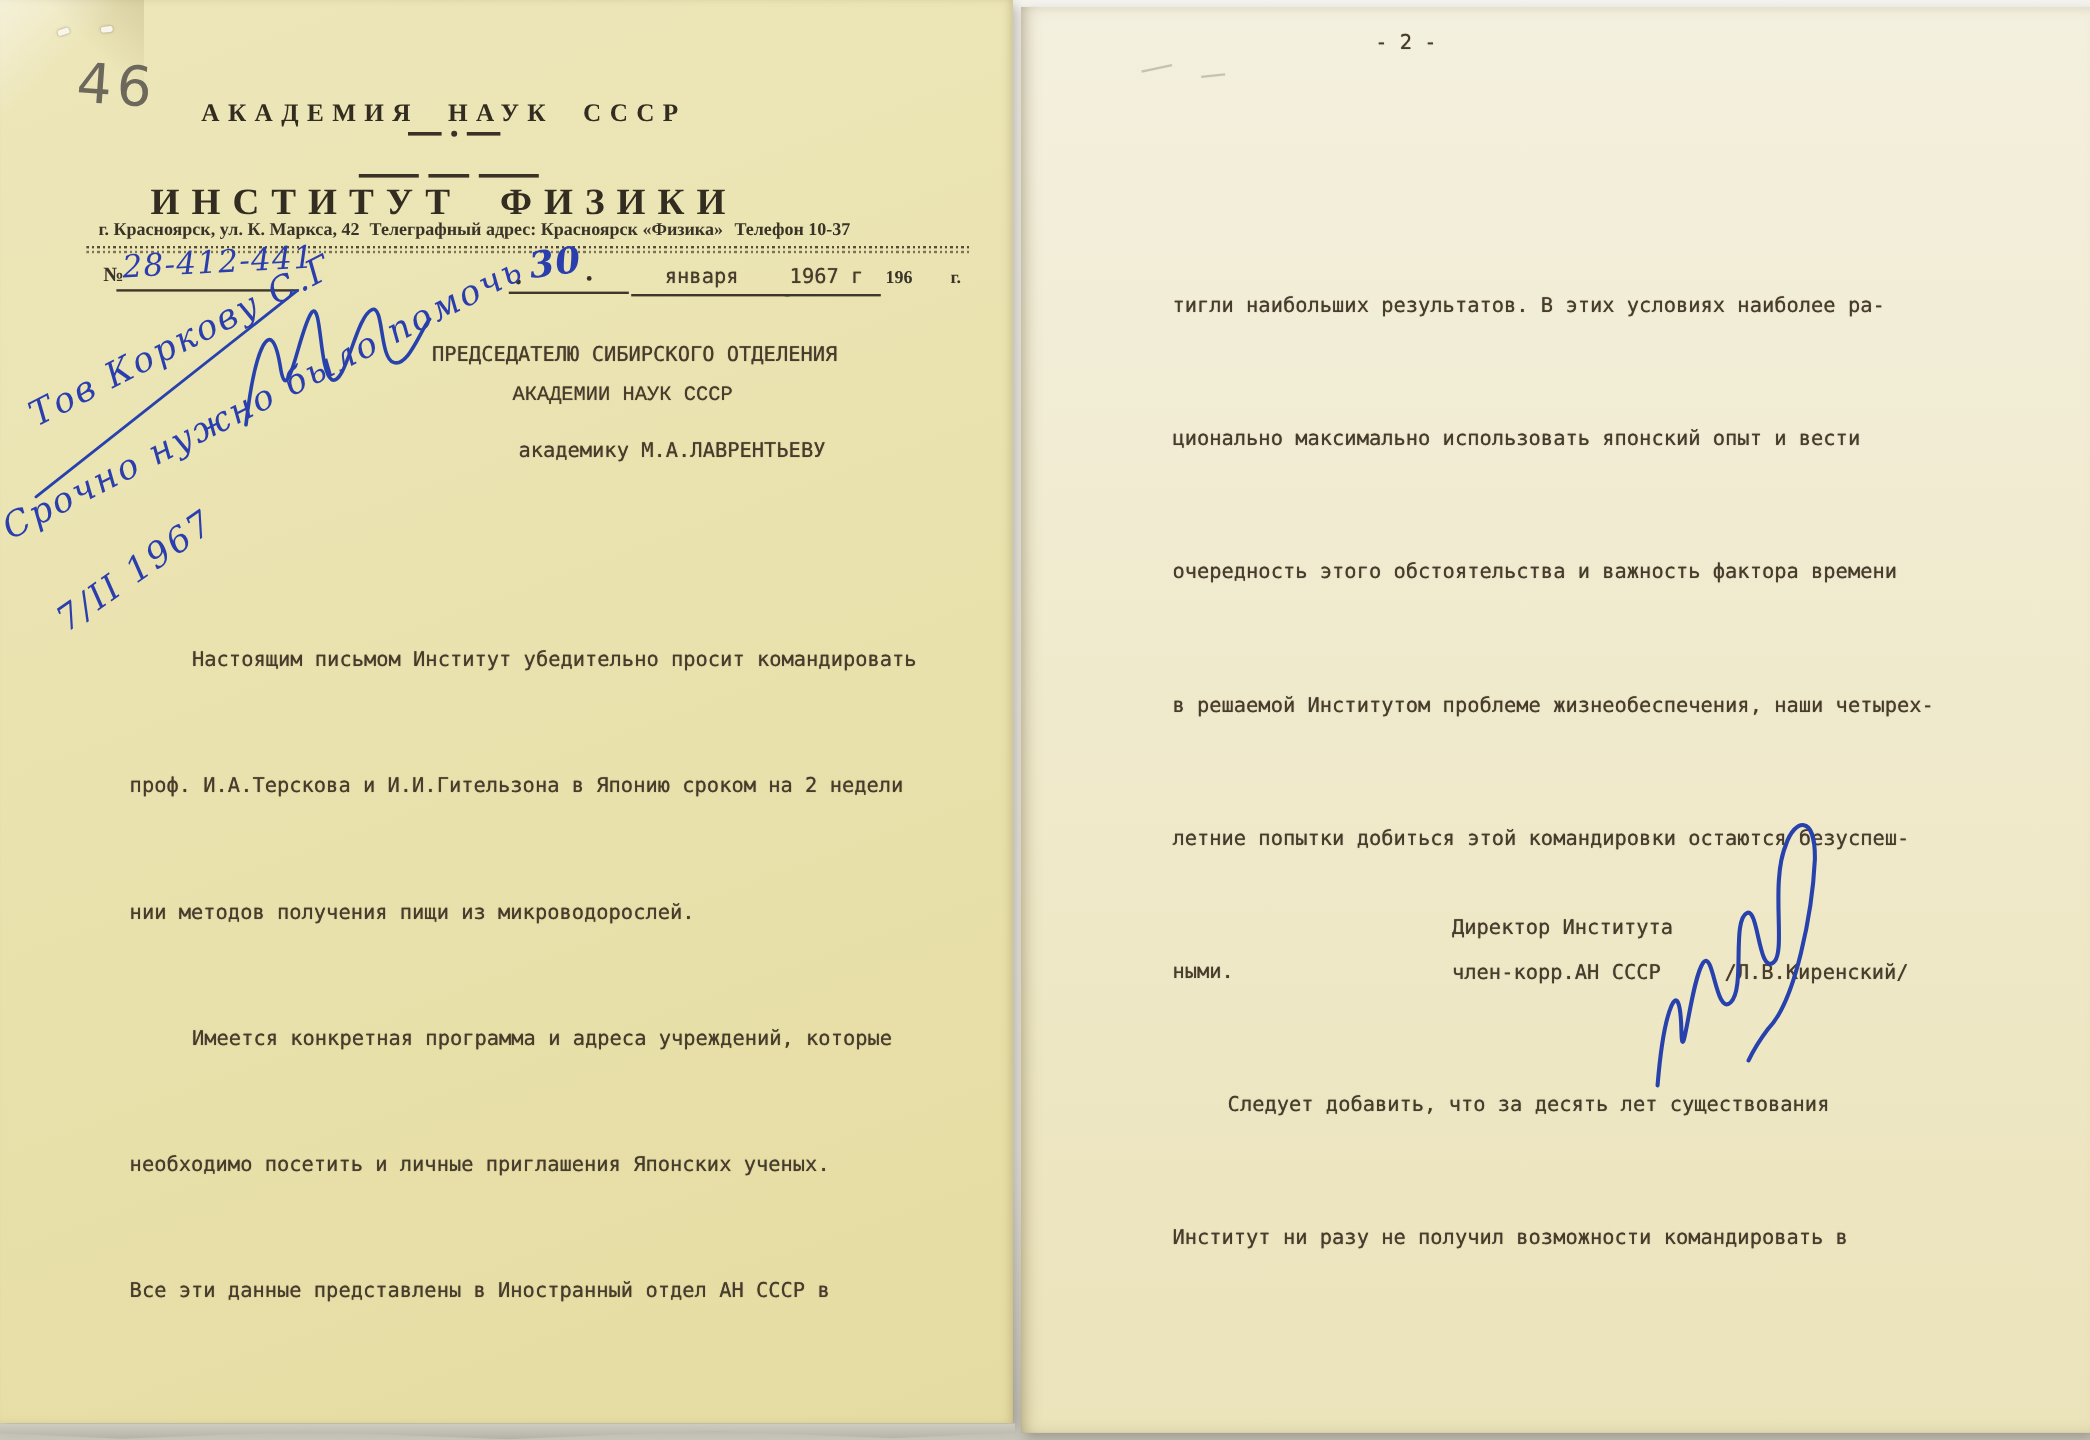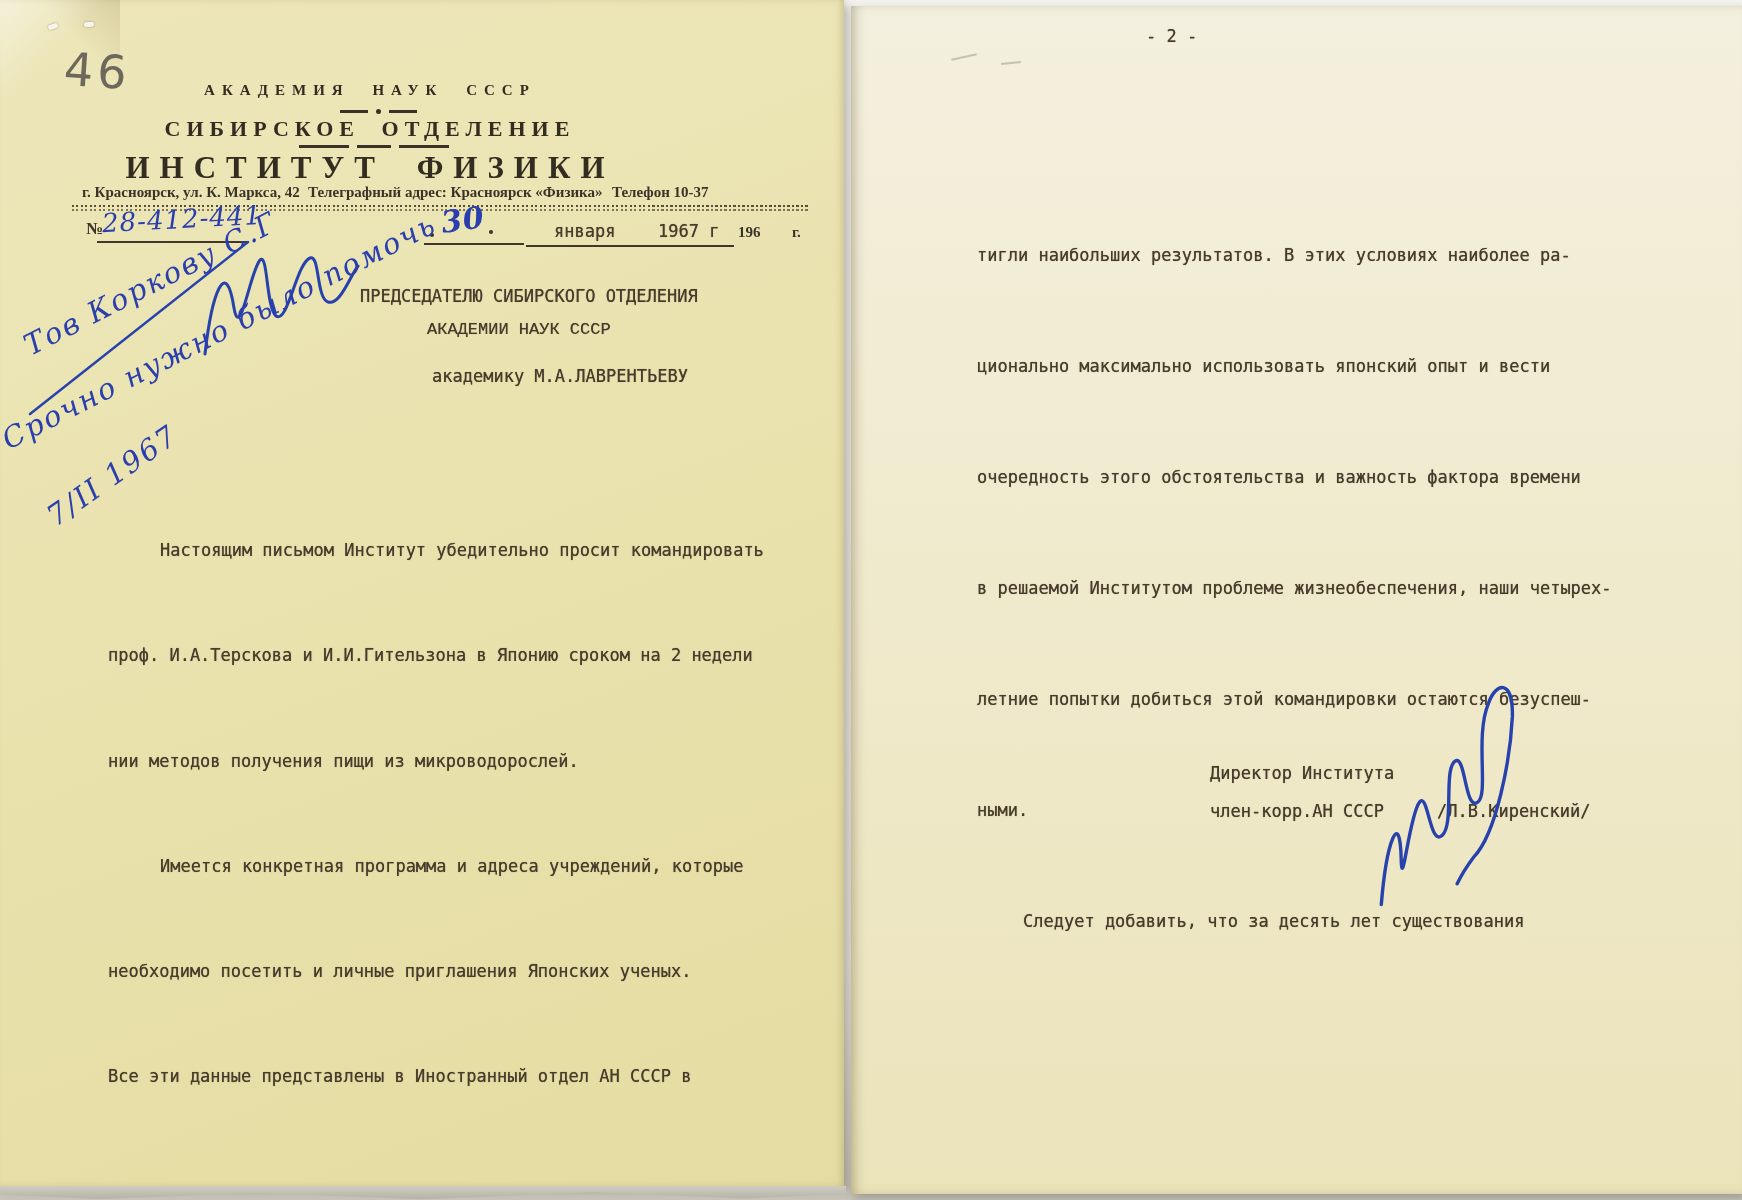--- a/index.html
+++ b/index.html
@@ -25,21 +25,21 @@
   .typed{font-family:"DejaVu Sans Mono",monospace;font-size:17px;color:#473c2c;
     text-shadow:0 0 .7px rgba(70,58,40,.85);white-space:pre;}
   .typed-lines{position:absolute;}
   .typed-lines div{white-space:pre;}
   #left-body{left:108px;top:463px;line-height:35.06px;}
   #right-body{left:126px;top:157px;line-height:37px;}
   #left-body .ind{padding-left:52px;}
   #right-body .ind{padding-left:46px;}
   
   .lh{position:absolute;left:75px;width:590px;text-align:center;color:#332c20;}
-  #lh-org{top:82px;font-size:15px;font-weight:bold;letter-spacing:7px;word-spacing:12px;}
+  #lh-org{top:82px;font-size:21px;font-weight:bold;letter-spacing:7px;word-spacing:12px;}
   #lh-branch{top:116px;font-size:22px;font-weight:bold;letter-spacing:6px;word-spacing:10px;}
   #lh-institute{top:150px;font-size:31px;font-weight:bold;letter-spacing:10px;word-spacing:14px;}
   .dashrow{position:absolute;display:flex;align-items:center;justify-content:center;gap:8px;}
   .dash{height:3px;background:#3a3226;}
   .dot{width:5px;height:5px;border-radius:50%;background:#3a3226;}
   #dashdot1{left:330px;top:109px;width:96px;}
   #dashrow2{left:294px;top:145px;width:160px;}
   .addr{position:absolute;top:184px;font-size:15px;font-weight:bold;color:#3a3328;}
   .dotrule{position:absolute;left:72px;width:738px;height:2px;
     background-image:repeating-linear-gradient(90deg,#574d37 0 2px,transparent 2px 4.5px);}
@@ -70,21 +70,20 @@
   <div class="staple" style="left:84px;top:22px;width:10px;height:5px;transform:rotate(-6deg);"></div>
 
   <div class="pencil" style="left:64px;top:44px;font-size:46px;letter-spacing:4px;transform:rotate(4deg);">46</div>
 
   <div class="lh" id="lh-org">АКАДЕМИЯ НАУК СССР</div>
   <div class="dashrow" id="dashdot1">
     <span class="dash" style="width:28px;"></span>
       <span class="dot"></span>
       <span class="dash" style="width:28px;"></span>
   </div>
-  <div class="lh" id="lh-branch">СИБИРСКОЕ ОТДЕЛЕНИЕ</div>
   <div class="dashrow" id="dashrow2">
     <span class="dash" style="width:50px;"></span>
       <span class="dash" style="width:34px;"></span>
       <span class="dash" style="width:50px;"></span>
   </div>
   <div class="lh" id="lh-institute">ИНСТИТУТ ФИЗИКИ</div>
 
   <div class="addr" style="left:82px;">г. Красноярск, ул. К. Маркса, 42</div>
   <div class="addr" style="left:308px;">Телеграфный адрес: Красноярск «Физика»</div>
   <div class="addr" style="left:612px;">Телефон 10-37</div>
@@ -147,20 +146,21 @@
   <div class="scuff" style="left:150px;top:56px;width:20px;transform:rotate(-6deg);"></div>
 
   <div class="typed typed-lines" id="right-body">
     <div>тигли наибольших результатов. В этих условиях наиболее ра-</div>
     <div>ционально максимально использовать японский опыт и вести</div>
     <div>очередность этого обстоятельства и важность фактора времени</div>
     <div>в решаемой Институтом проблеме жизнеобеспечения, наши четырех-</div>
     <div>летние попытки добиться этой командировки остаются безуспеш-</div>
     <div>ными.</div>
     <div class="ind">Следует добавить, что за десять лет существования</div>
+    <div>Институт ни разу не получил возможности командировать в</div>
     
     
     
     
   </div>
 
   <div class="typed" style="position:absolute;left:359px;top:757px;">Директор Института</div>
   <div class="typed" style="position:absolute;left:359px;top:795px;">член-корр.АН СССР</div>
   <div class="typed" style="position:absolute;left:586px;top:795px;">/Л.В.Киренский/</div>
 

